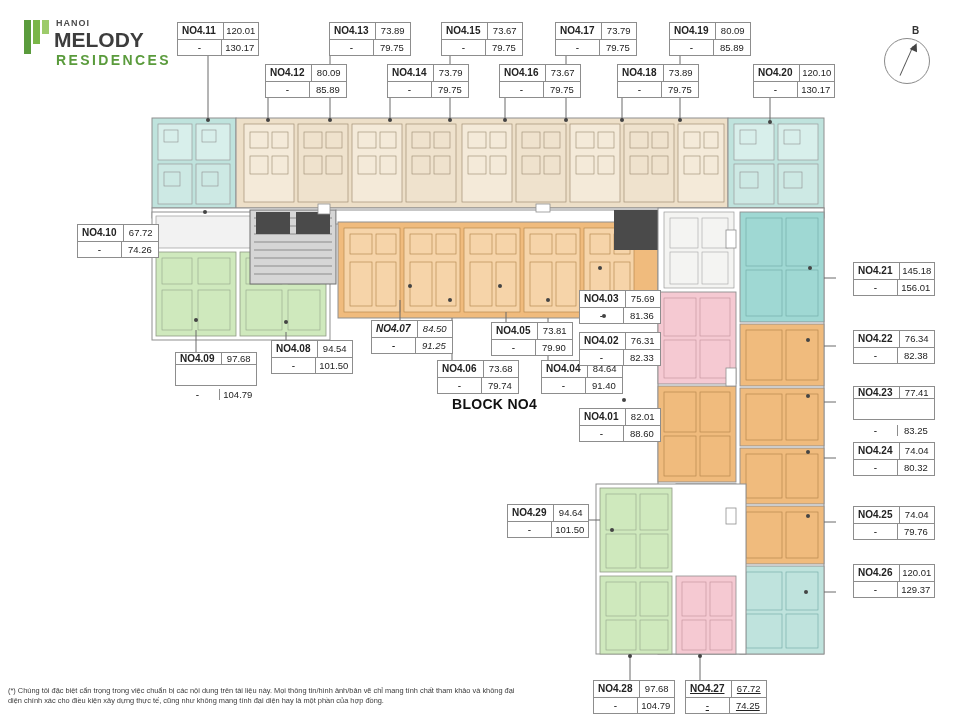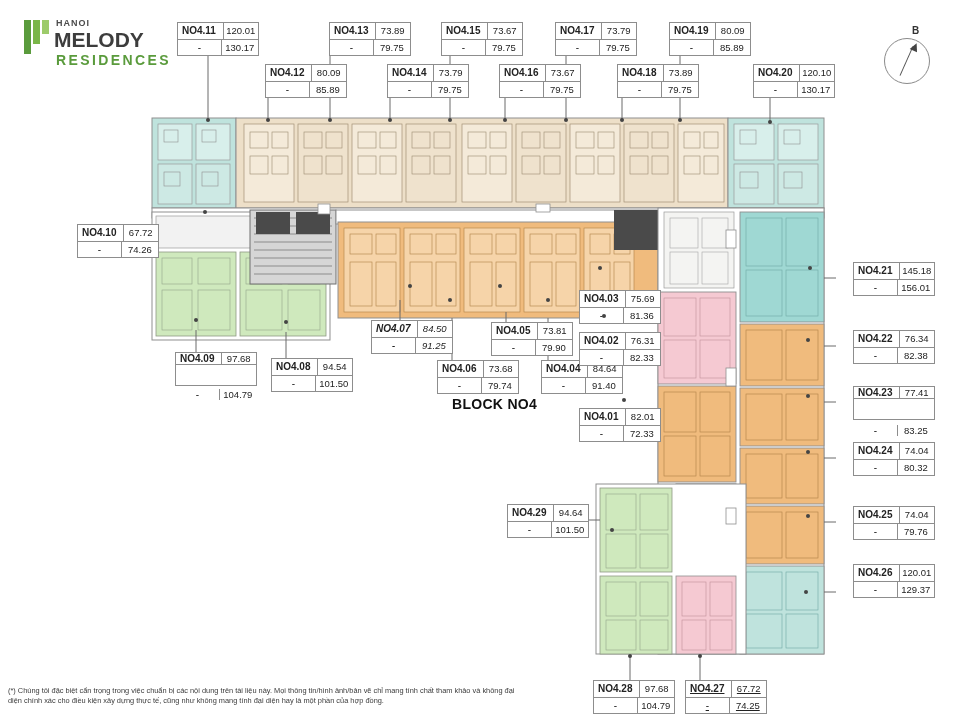--- a/index.html
+++ b/index.html
@@ -565,21 +565,21 @@
         <div class="row top">
           <div class="code">NO4.09</div>
           <div class="val">97.68</div>
         </div>
         <div class="row">
           <div class="code dash">-</div>
           <div class="val">104.79</div>
         </div>
       </div>
       <div class="dot" style="left: 194px; top: 318px;"></div>
-      <div class="lbl w2" style="left: 254px; top: 358px;">
+      <div class="lbl w2" style="left: 254px; top: 340px;">
         <div class="row top">
           <div class="code">NO4.08</div>
           <div class="val">94.54</div>
         </div>
         <div class="row">
           <div class="code dash">-</div>
           <div class="val">101.50</div>
         </div>
       </div>
       <div class="dot" style="left: 284px; top: 320px;"></div>
@@ -649,21 +649,21 @@
         </div>
       </div>
       <div class="dot" style="left: 602px; top: 314px;"></div>
       <div class="lbl w2" style="left: 562px; top: 408px;">
         <div class="row top">
           <div class="code">NO4.01</div>
           <div class="val">82.01</div>
         </div>
         <div class="row">
           <div class="code dash">-</div>
-          <div class="val">72.33</div>
+          <div class="val">88.60</div>
         </div>
       </div>
       <div class="dot" style="left: 622px; top: 398px;"></div>
       <div class="lbl w2" style="left: 836px; top: 262px;">
         <div class="row top">
           <div class="code">NO4.21</div>
           <div class="val">145.18</div>
         </div>
         <div class="row">
           <div class="code dash">-</div>

